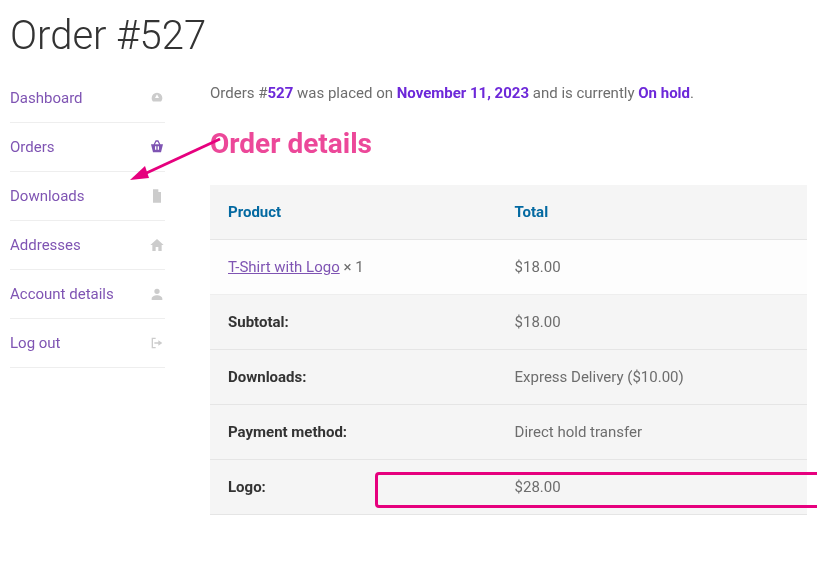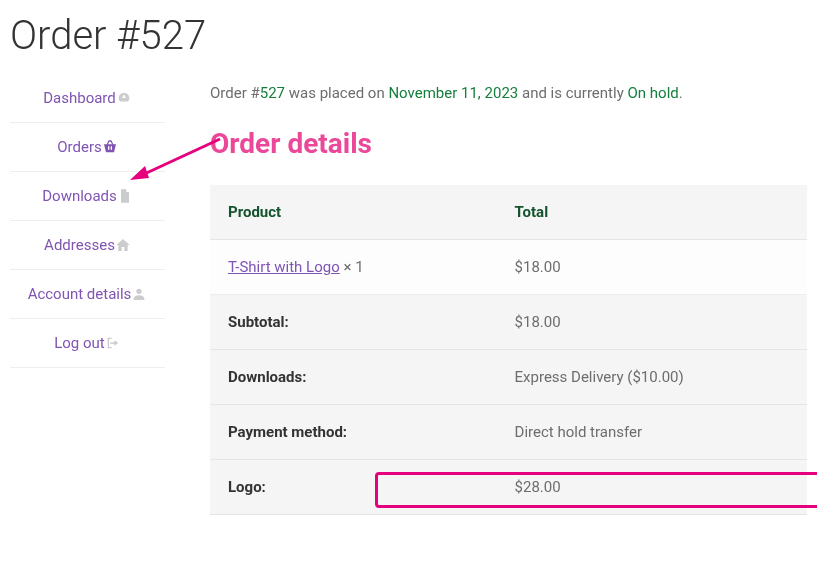--- a/index.html
+++ b/index.html
@@ -20,21 +20,21 @@
     .container {
       display: flex;
       padding: 0 10px;
     }
     .sidebar {
       width: 155px;
       flex-shrink: 0;
     }
     .sidebar-item {
       display: flex;
-      justify-content: center;
+      justify-content: space-between;
       align-items: center;
       padding: 15px 0;
       border-bottom: 1px solid #eee;
       color: #7f54b3;
       font-size: 15px;
       cursor: pointer;
     }
     .sidebar-item:first-child {
       padding-top: 5px;
     }
@@ -57,42 +57,42 @@
       left: -40px;
       top: 50px;
       pointer-events: none;
     }
     .status-line {
       font-size: 15px;
       color: #6d6d6d;
       margin-bottom: 25px;
     }
     .status-line strong {
-      color: #15803d;
-      font-weight: 400;
+      color: #6d28d9;
+      font-weight: 700;
     }
     .section-title {
       font-size: 28px;
       font-weight: 700;
       color: #ec4899;
       margin-bottom: 25px;
     }
     .order-table {
       width: 100%;
       border-collapse: collapse;
       font-size: 15px;
     }
     .order-table th,
     .order-table td {
       text-align: left;
       padding: 18px 18px;
     }
     .order-table thead th {
       background: #f5f5f5;
-      color: #14532d;
+      color: #0369a1;
       font-weight: 700;
       border-bottom: 1px solid #e5e5e5;
     }
     .order-table tbody td {
       background: #fdfdfd;
       border-bottom: 1px solid #eee;
       color: #6d6d6d;
     }
     .order-table tfoot th,
     .order-table tfoot td {
@@ -173,21 +173,21 @@
     </div>
   </nav>
 
   <div class="main">
     <svg class="arrow" width="100" height="50" viewBox="0 0 100 50">
       <line x1="95" y1="5" x2="15" y2="42" stroke="#e6007e" stroke-width="3"></line>
       <polygon points="5,46 20,32 24,44" fill="#e6007e"></polygon>
     </svg>
 
     <p class="status-line">
-      <span>Order #</span><strong>527</strong><span> was placed on </span><strong>November 11, 2023</strong><span> and is currently </span><strong>On hold</strong><span>.</span>
+      <span>Orders #</span><strong>527</strong><span> was placed on </span><strong>November 11, 2023</strong><span> and is currently </span><strong>On hold</strong><span>.</span>
     </p>
 
     <h2 class="section-title">Order details</h2>
 
     <table class="order-table">
       <thead>
         <tr>
           <th class="col-product">Product</th>
           <th class="col-total">Total</th>
         </tr>

